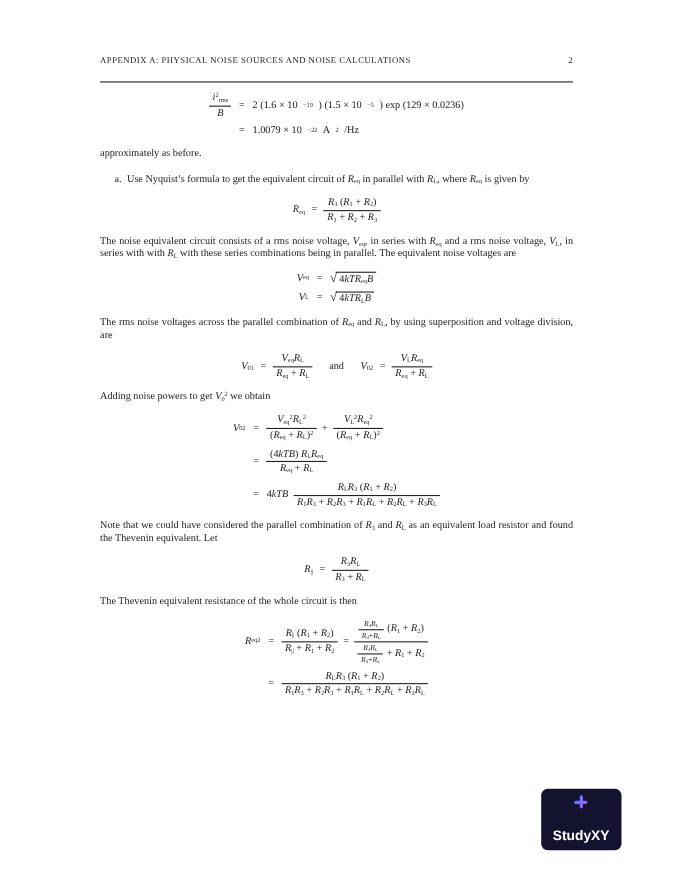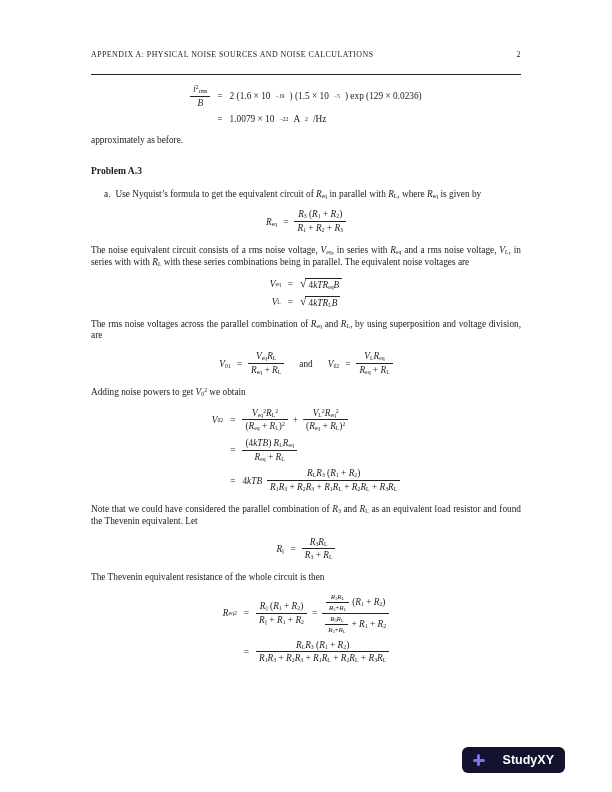--- a/index.html
+++ b/index.html
@@ -52,21 +52,21 @@
   .sqrt { display: inline-flex; align-items: flex-start; }
   .sqrt .radical { font-size: 1.25em; line-height: 0.95; margin-right: -1px; }
   .sqrt .radicand { border-top: 0.8px solid #222; padding: 1px 3px 0; }
 
   
   .watermark {
     position: absolute; right: 47px; bottom: 19px;
     display: flex; align-items: center; gap: 18px;
     background: #131330; border-radius: 6px; padding: 6px 11px;
     font-family: "Liberation Sans", "DejaVu Sans", sans-serif;
-    font-weight: 700; font-size: 12.5px; color: #fff;
+    font-weight: 700; font-size: 12.5px; color: #fff; flex-direction: column;
   }
   .plus-icon { position: relative; width: 12px; height: 12px; }
   .plus-icon::before, .plus-icon::after {
     content: ""; position: absolute; border-radius: 2px;
     background: linear-gradient(135deg, #5b7cfa, #9b5cf6);
   }
   .plus-icon::before { left: 4.5px; top: 0; width: 3px; height: 12px; }
   .plus-icon::after { top: 4.5px; left: 0; width: 12px; height: 3px; }
 </style>
 </head>
@@ -89,21 +89,20 @@
     </span>
     <span class="rel">=</span>
     <span class="rhs">2 (1.6 × 10<sup>−19</sup>) (1.5 × 10<sup>−5</sup>) exp (129 × 0.0236)</span>
     <span class="lhs"></span>
     <span class="rel">=</span>
     <span class="rhs">1.0079 × 10<sup>−22</sup> A<sup>2</sup>/Hz</span>
   </div>
 
   <p class="text">approximately as before.</p>
 
-  <p class="text problem">Problem A.3</p>
 
   <div class="item">
     <span class="item-label">a.</span>
     <span>Use Nyquist’s formula to get the equivalent circuit of <i>R</i><sub>eq</sub> in parallel with <i>R</i><sub>L</sub>, where <i>R</i><sub>eq</sub> is given by</span>
   </div>
 
   <div class="eqline">
     <span><i>R</i><sub>eq</sub></span>
     <span>=</span>
     <span class="frac">

